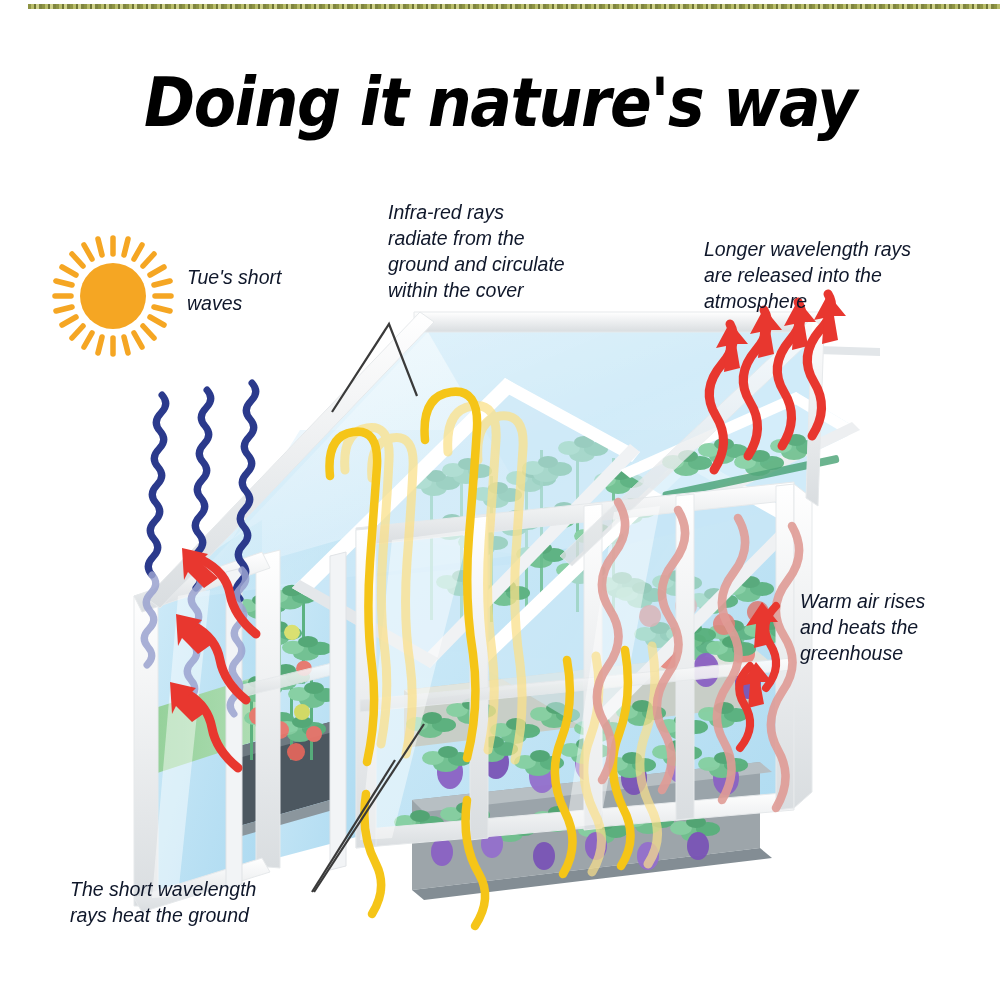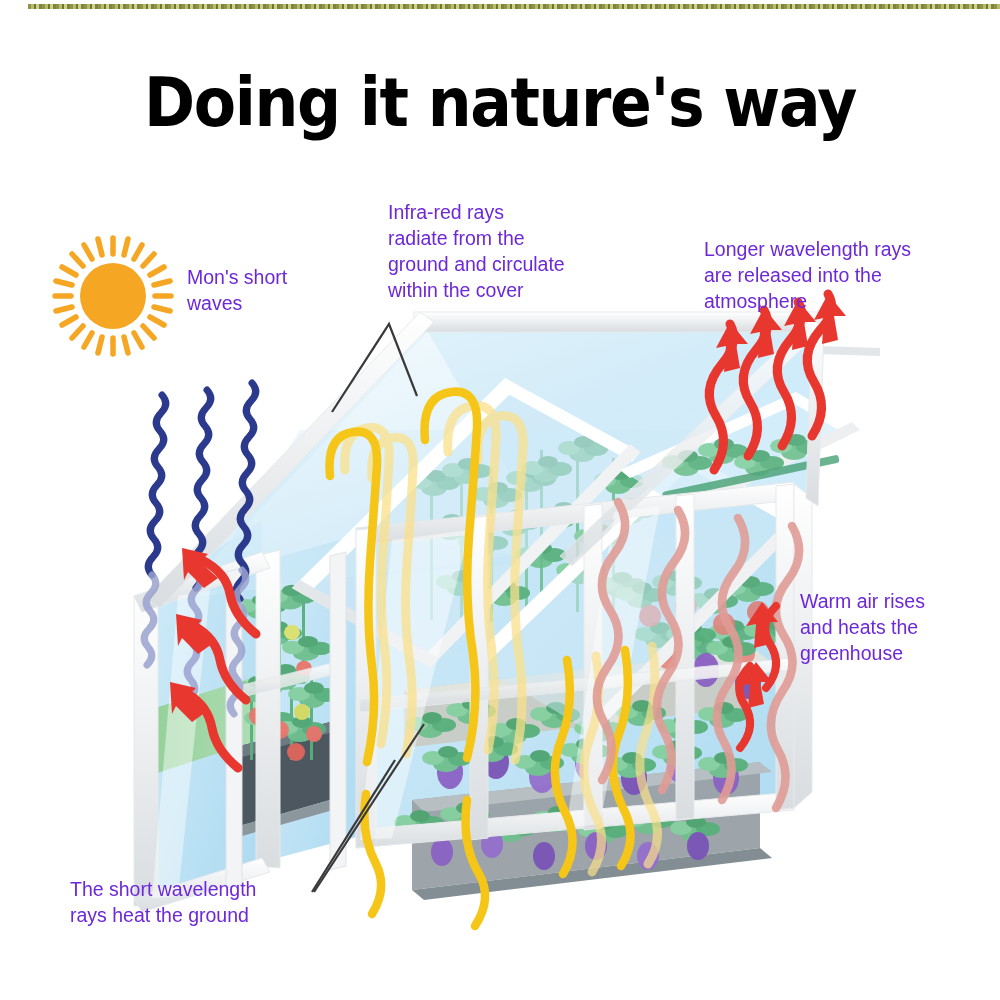--- a/index.html
+++ b/index.html
@@ -2,21 +2,21 @@
 <html><head>
 <meta charset="utf-8">
 <title>Doing it nature's way</title>
 <style>
   html,body{margin:0;padding:0;background:#ffffff;}
   body{
     width:1000px;height:1000px;overflow:hidden;position:relative;
     font-family:"Liberation Sans","DejaVu Sans",sans-serif;
     color:#231f20;
   }
-  #stage{position:absolute;inset:0;width:987px;height:1000px;}
+  #stage{position:absolute;inset:0;width:987px;height:1000px;font-style:italic;}
 
   
   .topbar{
     position:absolute;left:28px;top:4px;width:972px;height:5px;
     background:
       repeating-linear-gradient(90deg,
         #8e9444 0px, #8e9444 3px,
         #b9bd6a 3px, #b9bd6a 6px,
         #6f7535 6px, #6f7535 8px,
         #cfd189 8px, #cfd189 11px,
@@ -26,21 +26,21 @@
   .title{
     position:absolute;left:0;top:70px;width:1000px;text-align:center;
     font-size:67px;line-height:1;font-weight:bold;color:#000;
     letter-spacing:-1.5px;
     transform:scaleX(0.92);
     font-family:"DejaVu Sans","Liberation Sans",sans-serif;
     white-space:nowrap;
   }
 
   .label{
-    position:absolute;font-size:19.5px;line-height:1.33;color:#6d28d9;
+    position:absolute;font-size:19.5px;line-height:1.33;color:#0f172a;
     font-family:"Liberation Sans","DejaVu Sans",sans-serif;
     white-space:pre-line;font-weight:400;
   }
   #lbl-sun     {left:187px;top:265px;width:150px;}
   #lbl-infra   {left:388px;top:200px;width:215px;}
   #lbl-longer  {left:704px;top:237px;width:230px;}
   #lbl-warm    {left:800px;top:589px;width:170px;}
   #lbl-ground  {left:70px;top:877px;width:240px;}
 
   svg{position:absolute;left:0;top:0;width:1000px;height:1000px;overflow:visible;}
@@ -447,21 +447,21 @@
         <line x1="-42" y1="0" x2="-58" y2="0"></line>
         <line x1="-41" y1="-11" x2="-57" y2="-15"></line>
         <line x1="-37" y1="-21" x2="-51" y2="-29"></line>
         <line x1="-30" y1="-30" x2="-41" y2="-42"></line>
         <line x1="-21" y1="-37" x2="-29" y2="-51"></line>
         <line x1="-11" y1="-41" x2="-15" y2="-57"></line>
       </g>
     </g>
   </svg>
 
-  <div class="label" id="lbl-sun">Mon's short
+  <div class="label" id="lbl-sun">Tue's short
 waves</div>
   <div class="label" id="lbl-infra">Infra-red rays
 radiate from the
 ground and circulate
 within the cover</div>
   <div class="label" id="lbl-warm">Warm air rises
 and heats the
 greenhouse</div>
   <div class="label" id="lbl-longer">Longer wavelength rays
 are released into the

